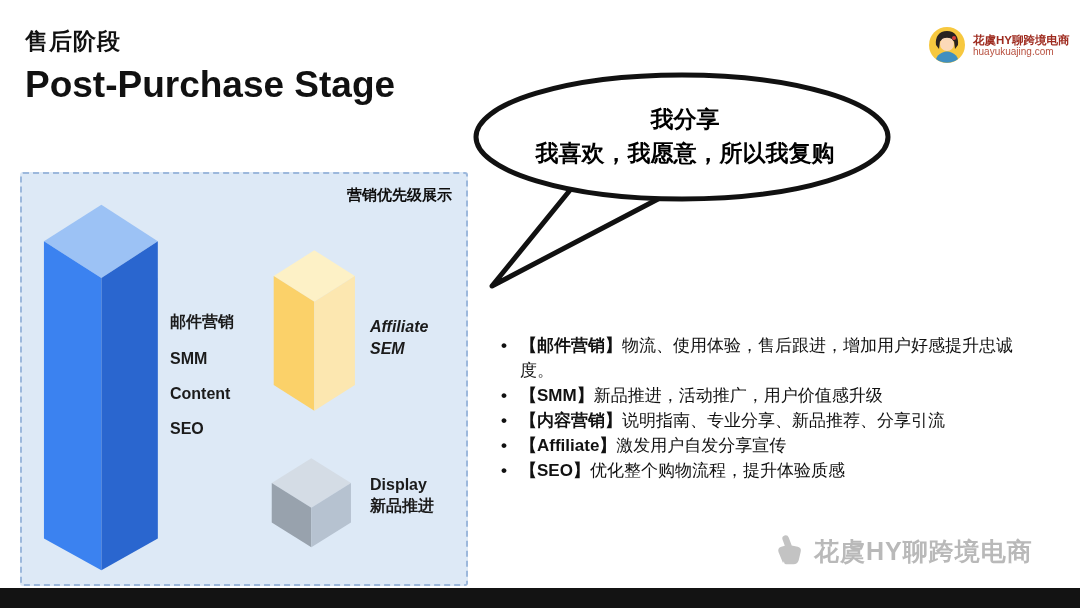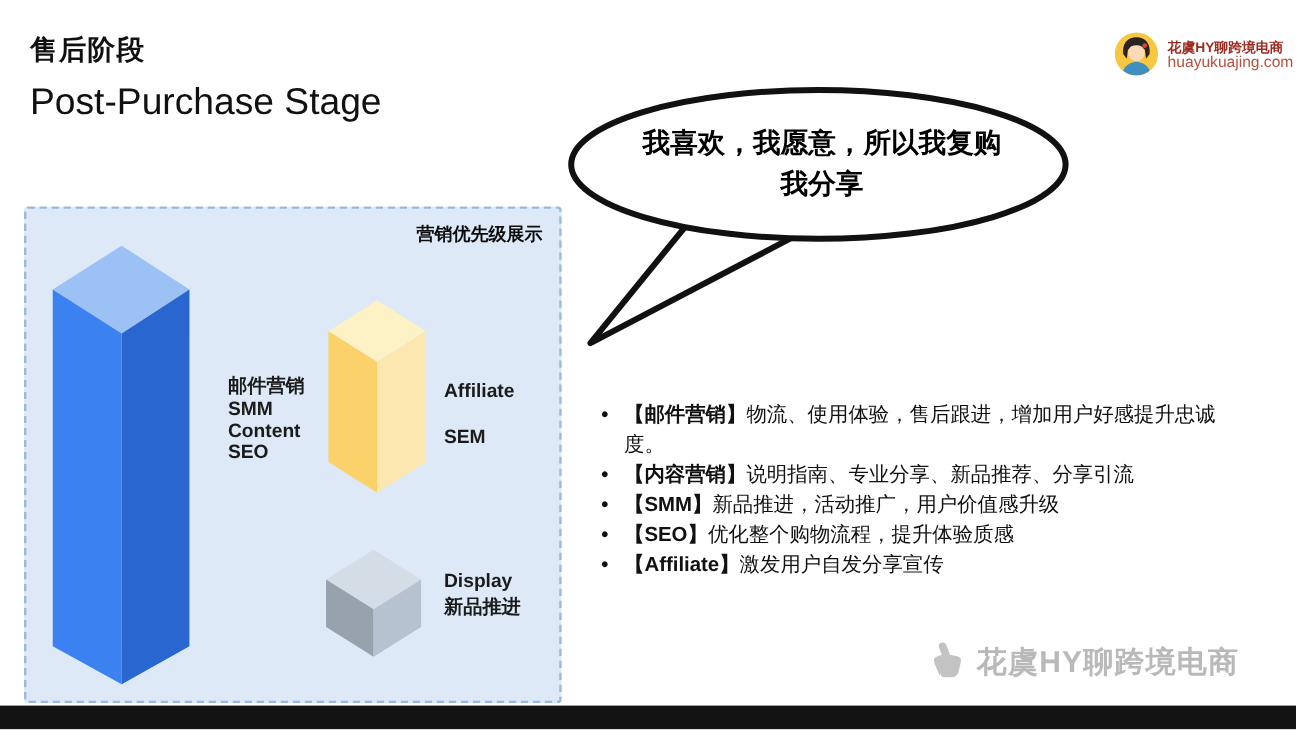--- a/index.html
+++ b/index.html
@@ -3,42 +3,42 @@
 <meta charset="utf-8">
 <style>
   html,body{margin:0;padding:0;background:#ffffff;}
   .stage{
     position:relative;width:1080px;height:608px;overflow:hidden;background:#ffffff;
     font-family:"Liberation Sans","DejaVu Sans",sans-serif;color:#111;
   }
   
   .titles{position:absolute;left:25px;top:18px;}
   .title-zh{font-size:23px;font-weight:800;line-height:46px;letter-spacing:1px;}
-  .title-en{font-size:31px;font-weight:400;line-height:42px;letter-spacing:0px;}
+  .title-en{font-size:37px;font-weight:700;line-height:42px;letter-spacing:0px;}
   
   .brand{position:absolute;left:928px;top:26px;display:flex;align-items:center;gap:7px;}
   .brand-avatar{width:38px;height:38px;flex:0 0 auto;}
   .brand-name{font-size:11.5px;font-weight:800;color:#9e2b1f;line-height:14px;}
-  .brand-domain{font-size:13px;color:#b8503f;line-height:10px;}
+  .brand-domain{font-size:10px;color:#b8503f;line-height:10px;}
   
   .bubble-svg{position:absolute;left:455px;top:56px;width:460px;height:245px;}
   .bubble-text{
     position:absolute;left:470px;top:102px;width:430px;text-align:center;
     font-size:23px;font-weight:800;line-height:34px;color:#000;
   }
   
   .panel{
     position:absolute;left:20px;top:172px;width:448px;height:414px;box-sizing:border-box;
     background:#dde9f6;border:2px dashed #9cb8dc;border-radius:3px;
   }
   .panel-caption{position:absolute;top:12px;right:14px;font-size:15px;font-weight:800;color:#0d0d0d;}
   .bars-svg{position:absolute;left:0;top:0;width:100%;height:100%;}
   .bar-labels{position:absolute;display:flex;flex-direction:column;font-weight:800;font-size:16px;color:#1b1b1b;}
-  .labels-blue{left:148px;top:138px;margin-left:20px;}
-  .labels-yellow{left:348px;top:144px;gap:20px;}
+  .labels-blue{left:148px;top:138px;gap:17px;}
+  .labels-yellow{left:348px;top:144px;gap:4px;font-style:italic;}
   .labels-gray{left:348px;top:302px;gap:2px;}
   
   .bullets{position:absolute;left:498px;top:333px;width:548px;font-size:17px;line-height:25px;}
   .bullet-item{position:relative;padding-left:22px;}
   .bullet-item::before{content:"•";position:absolute;left:3px;top:0;font-weight:700;}
   .bullet-term{font-weight:800;}
   
   .watermark{position:absolute;left:772px;top:534px;display:flex;align-items:center;gap:8px;}
   .watermark-text{font-size:25px;font-weight:800;color:#b9b9b9;letter-spacing:1px;}
   .watermark-icon{width:34px;height:34px;}
@@ -68,22 +68,22 @@
       <div class="brand-name">花虞HY聊跨境电商</div>
       <div class="brand-domain">huayukuajing.com</div>
     </div>
   </div>
 
   <svg class="bubble-svg" viewBox="0 0 460 245">
     <polygon points="120,128 205,142 37,230" fill="#ffffff" stroke="#111111" stroke-width="5" stroke-linejoin="round"></polygon>
     <ellipse cx="227" cy="81" rx="206" ry="62" fill="#ffffff" stroke="#111111" stroke-width="5"></ellipse>
   </svg>
   <div class="bubble-text">
+    <div>我分享</div>
     <div>我喜欢，我愿意，所以我复购</div>
-    <div>我分享</div>
   </div>
 
   <section class="panel">
     <svg class="bars-svg" viewBox="0 0 448 414">
 
       <polygon points="80,31 137,68 80,105 22,68" fill="#9cc2f5"></polygon>
       <polygon points="22,68 80,105 80,400 22,368" fill="#3b82f0"></polygon>
       <polygon points="80,105 137,68 137,368 80,400" fill="#2a66cf"></polygon>
 
       <polygon points="295,77 336,103 295,129 254,103" fill="#fdf1c6"></polygon>
@@ -111,30 +111,30 @@
       <div>Display</div>
       <div>新品推进</div>
     </div>
   </section>
 
   <section class="bullets">
     <div class="bullet-item">
       <span class="bullet-term">【邮件营销】</span><span>物流、使用体验，售后跟进，增加用户好感提升忠诚度。</span>
     </div>
     <div class="bullet-item">
+      <span class="bullet-term">【SMM】</span><span>新品推进，活动推广，用户价值感升级</span>
+    </div>
+    <div class="bullet-item">
       <span class="bullet-term">【内容营销】</span><span>说明指南、专业分享、新品推荐、分享引流</span>
     </div>
     <div class="bullet-item">
-      <span class="bullet-term">【SMM】</span><span>新品推进，活动推广，用户价值感升级</span>
+      <span class="bullet-term">【Affiliate】</span><span>激发用户自发分享宣传</span>
     </div>
     <div class="bullet-item">
       <span class="bullet-term">【SEO】</span><span>优化整个购物流程，提升体验质感</span>
-    </div>
-    <div class="bullet-item">
-      <span class="bullet-term">【Affiliate】</span><span>激发用户自发分享宣传</span>
     </div>
   </section>
 
   <div class="watermark">
     <svg class="watermark-icon" viewBox="0 0 34 34">
       <path d="M11 29 L6.5 18 q-1.2 -4 2.8 -5.2 l3.5 -1 -2.3 -6.2 q-1 -3 2 -4 q3 -1 4.2 2 l3 8 6 1.2 q4 1 3 5 l-2 8.5 q-1.2 4 -5.2 4 l-7.5 0 q-2 0 -2 -3z" fill="#c3c3c3"></path>
     </svg>
     <span class="watermark-text">花虞HY聊跨境电商</span>
   </div>
 

